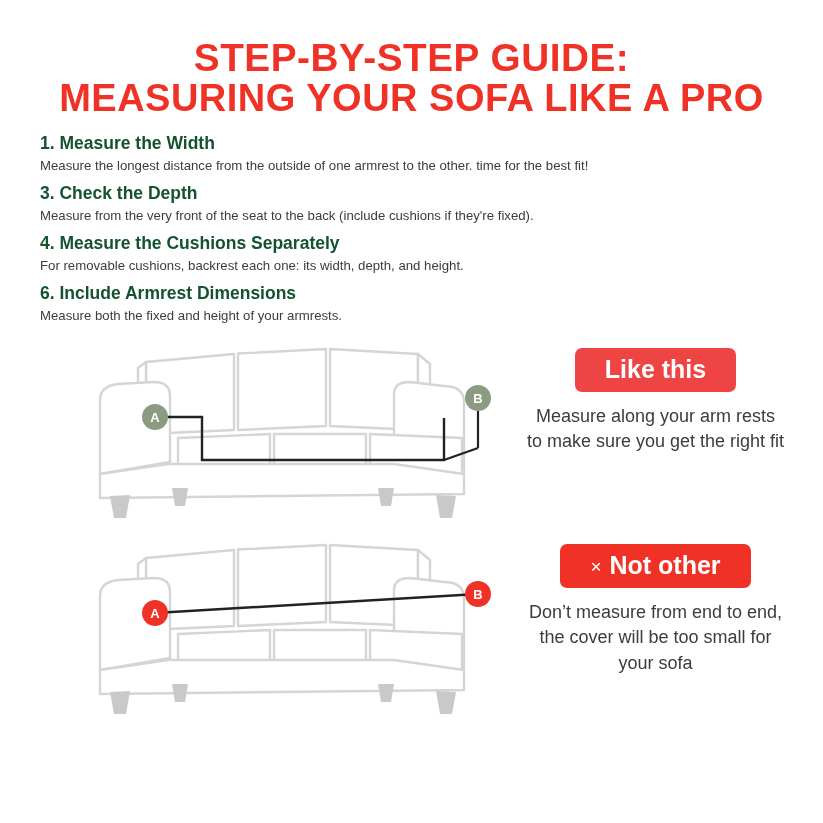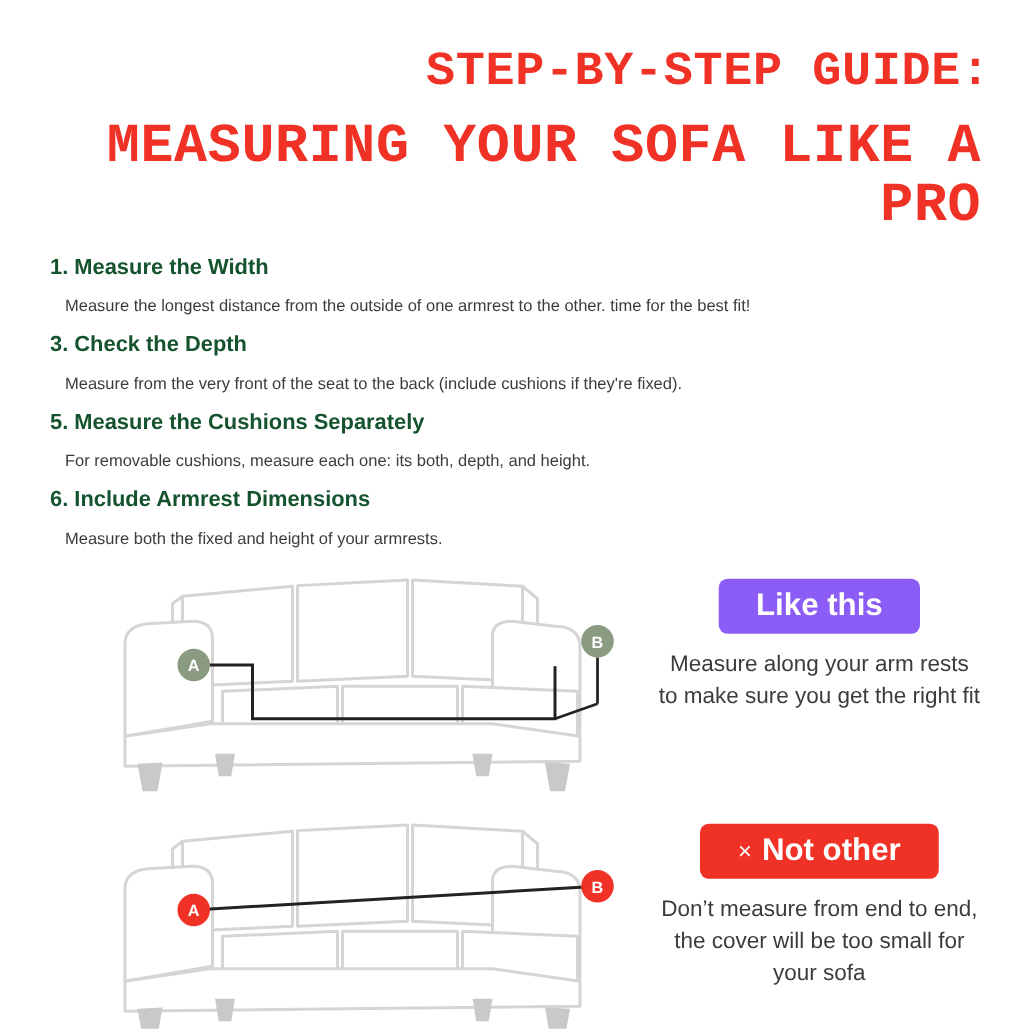--- a/index.html
+++ b/index.html
@@ -17,58 +17,58 @@
   .page {
     position: relative;
     width: 823px;
     height: 823px;
     box-sizing: border-box;
     padding: 30px 38px 0 38px;
   }
 
   
   .title-block {
-    text-align: right;
+    text-align: center;
     color: #f03226;
-    font-family: Liberation Mono, monospace;
+    font-family: Liberation Sans, sans-serif;
     font-weight: bold;
     letter-spacing: 0.5px;
     line-height: 1.06;
     margin: 8px 0 14px 0;
   }
   .title-line1 {
     font-size: 38px;
     text-transform: uppercase;
     transform: scaleX(1.02);
   }
   .title-line2 {
-    font-size: 44px;
+    font-size: 38px;
     text-transform: uppercase;
-    margin-top: 17px;
+    margin-top: 0;
   }
 
   
   .steps {
     margin: 4px 2px 0 2px;
   }
   .step {
     margin-bottom: 9px;
   }
   .step-heading {
     color: #14532d;
     font-size: 17.5px;
     font-weight: bold;
     margin: 0 0 3px 0;
     line-height: 1.2;
   }
   .step-body {
     color: #3c3c3c;
     font-size: 13.2px;
     line-height: 1.3;
-    margin: 12px;
+    margin: 0;
   }
 
   
   .illustrations {
     position: relative;
     margin-top: 14px;
     display: flex;
     flex-direction: column;
     gap: 6px;
   }
@@ -93,21 +93,21 @@
     align-items: center;
     justify-content: center;
     gap: 8px;
     padding: 8px 30px;
     border-radius: 7px;
     color: #ffffff;
     font-size: 25px;
     font-weight: bold;
     line-height: 1.1;
   }
-  .badge-good { background: #8b5cf6; }
+  .badge-good { background: #ef4444; }
   .badge-bad  { background: #f03226; }
   .badge .x-mark {
     font-size: 19px;
     font-weight: normal;
     line-height: 1;
     position: relative;
     top: 1px;
   }
   .note-text {
     margin-top: 12px;
@@ -137,22 +137,22 @@
       <p class="step-body">Measure the longest distance from the outside of one armrest to the other. time for the best fit!</p>
     </div>
 
     <div class="step">
       <p class="step-heading">3. Check the Depth</p>
       <p class="step-body">Measure from the very front of the seat to the back (include cushions if they're fixed).</p>
     </div>
 
 
     <div class="step">
-      <p class="step-heading">5. Measure the Cushions Separately</p>
-      <p class="step-body">For removable cushions, measure each one: its both, depth, and height.</p>
+      <p class="step-heading">4. Measure the Cushions Separately</p>
+      <p class="step-body">For removable cushions, backrest each one: its width, depth, and height.</p>
     </div>
 
     <div class="step">
       <p class="step-heading">6. Include Armrest Dimensions</p>
       <p class="step-body">Measure both the fixed and height of your armrests.</p>
     </div>
 
   </div>
 
   <div class="illustrations">

